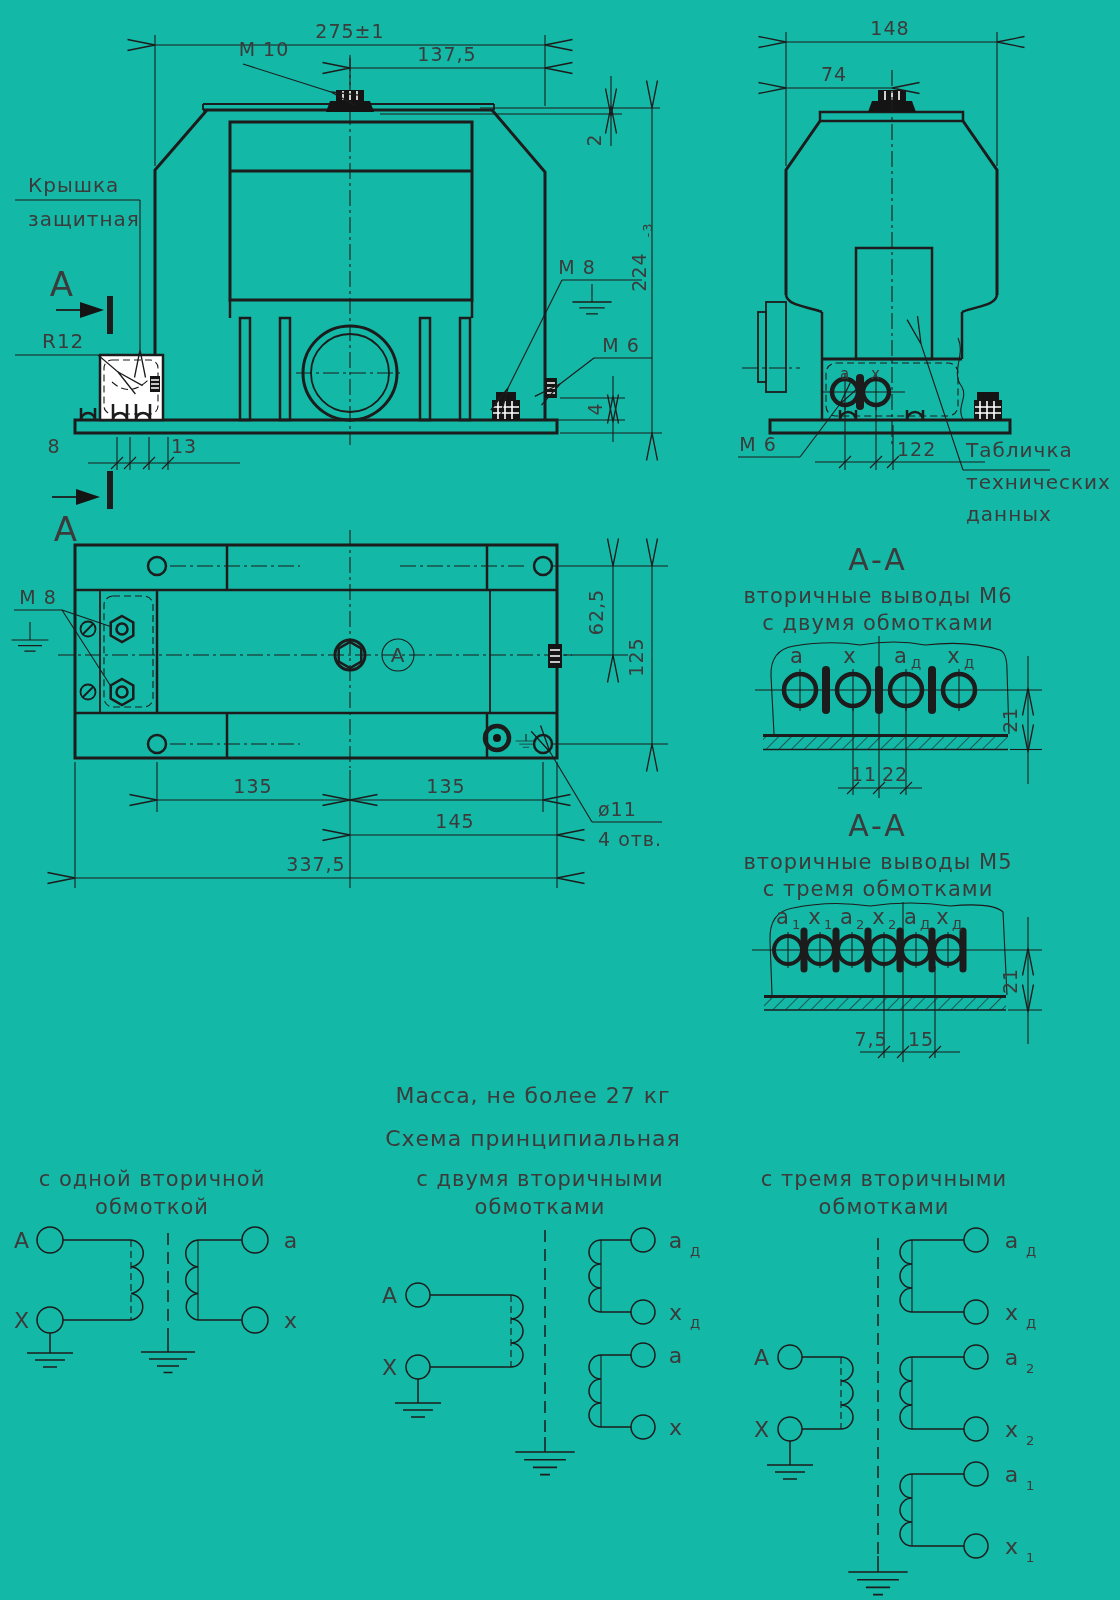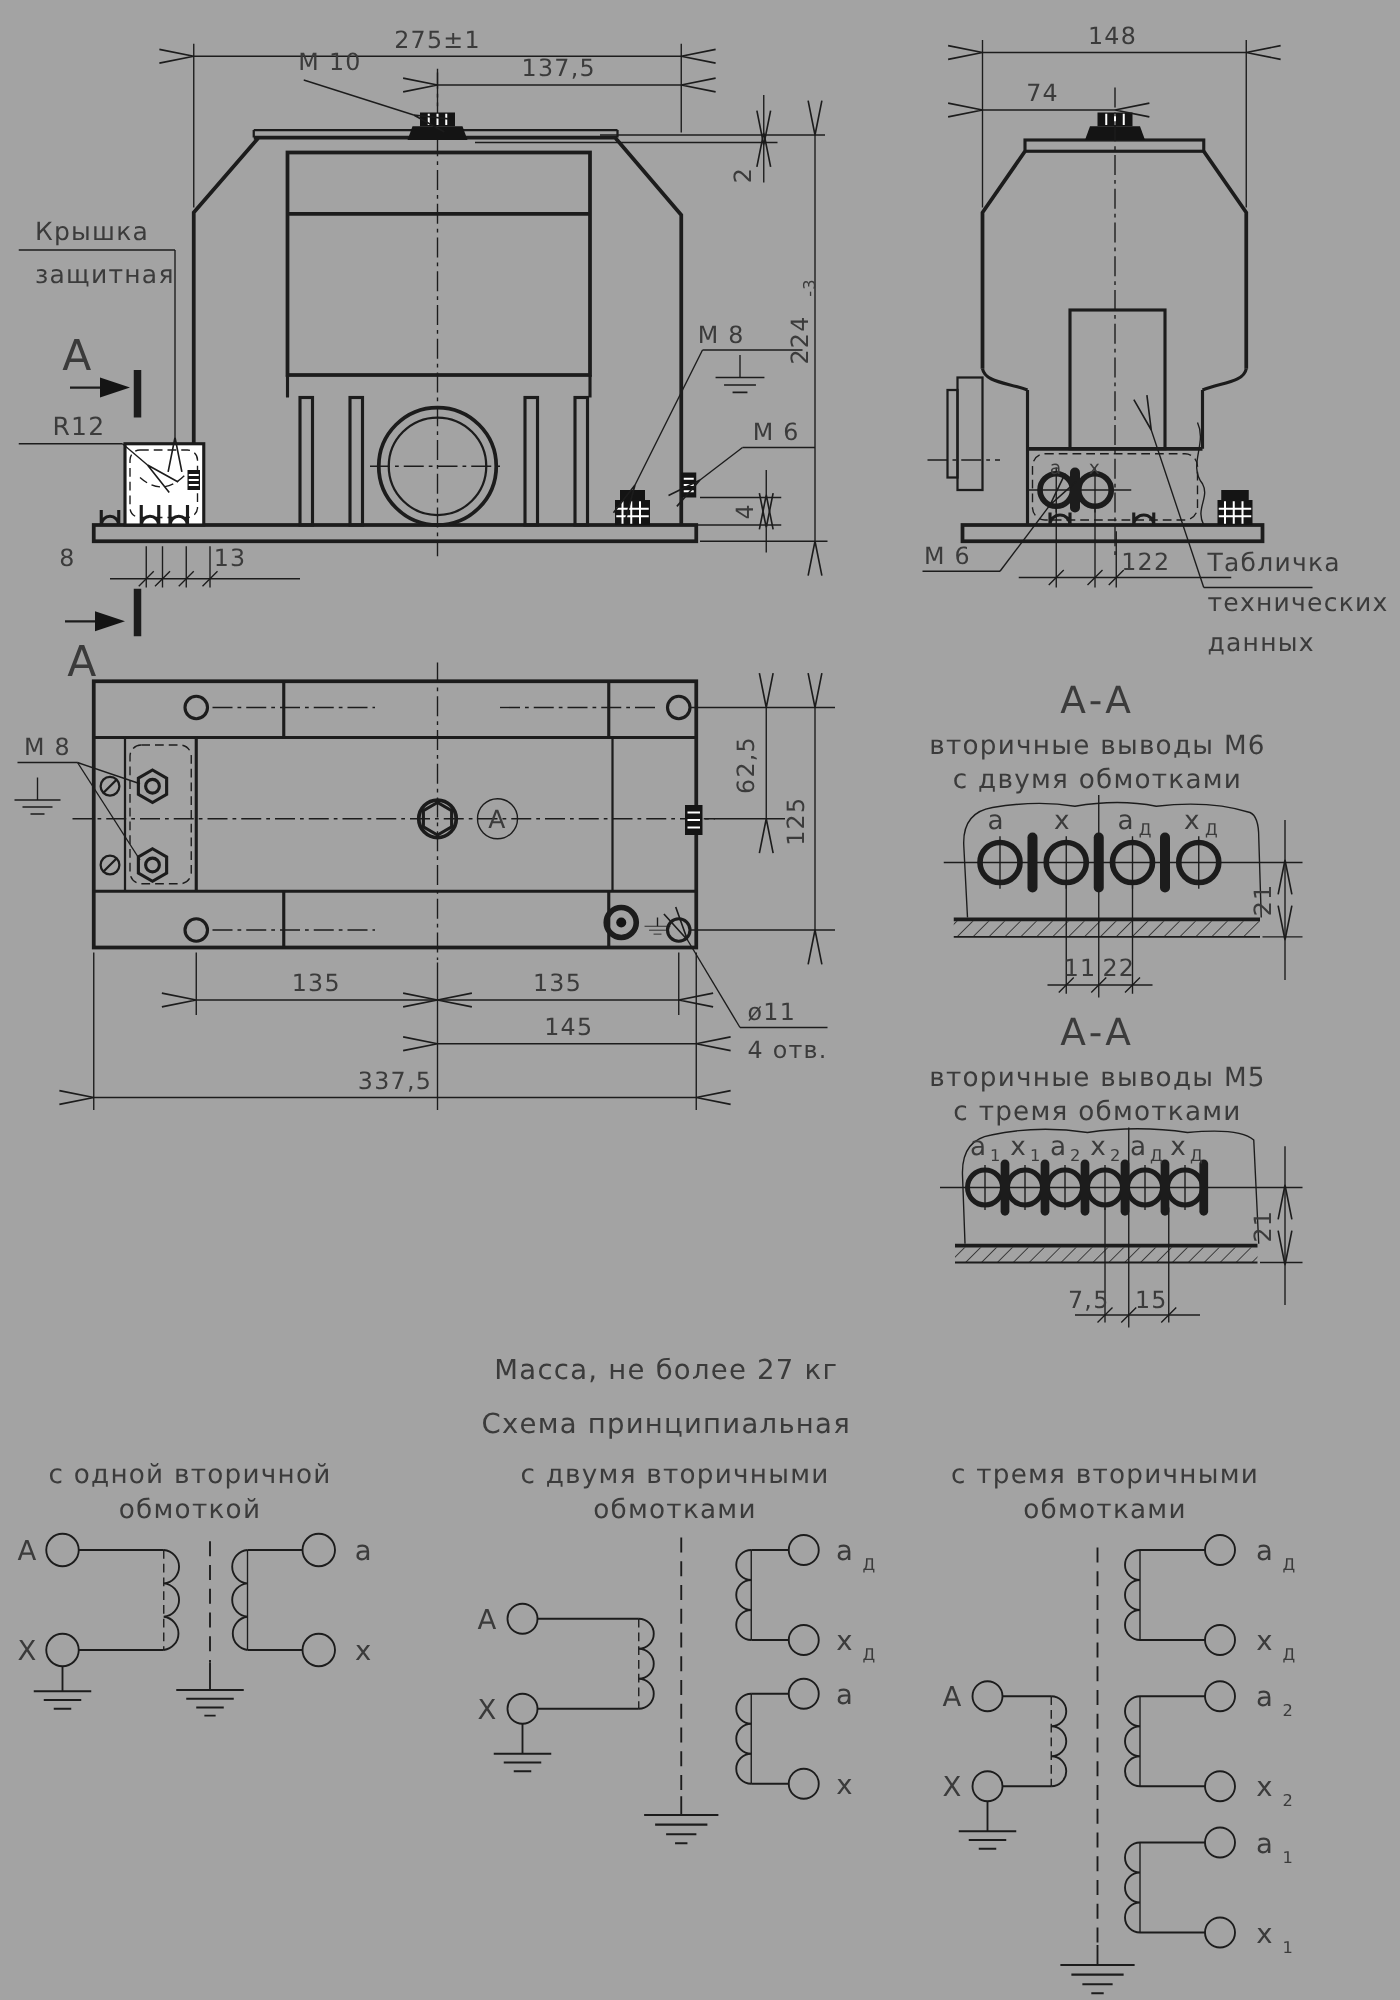--- a/index.html
+++ b/index.html
@@ -1,16 +1,16 @@
 <!DOCTYPE html>
 <html><head>
 <meta charset="utf-8">
 <style>
   html,body{margin:0;padding:0;background:#ffffff;}
-  #canvas{width:1120px;height:1600px;position:relative;background:#a3a3a3;}
+  #canvas{width:1120px;height:1600px;position:relative;background:#14b8a6;}
   svg{display:block;}
   .t{font-family:"DejaVu Sans",sans-serif;fill:#3b3b3b;stroke:none;letter-spacing:1px;}
   .d{font-size:19px;}
   .sm{font-size:15px;}
   .ru{font-size:20px;}
   .lbl{font-size:21px;}
   .sub{font-size:13px;}
   .big{font-size:30px;letter-spacing:3px;}
   .huge{font-size:34px;}
   .sch{font-size:22px;}

